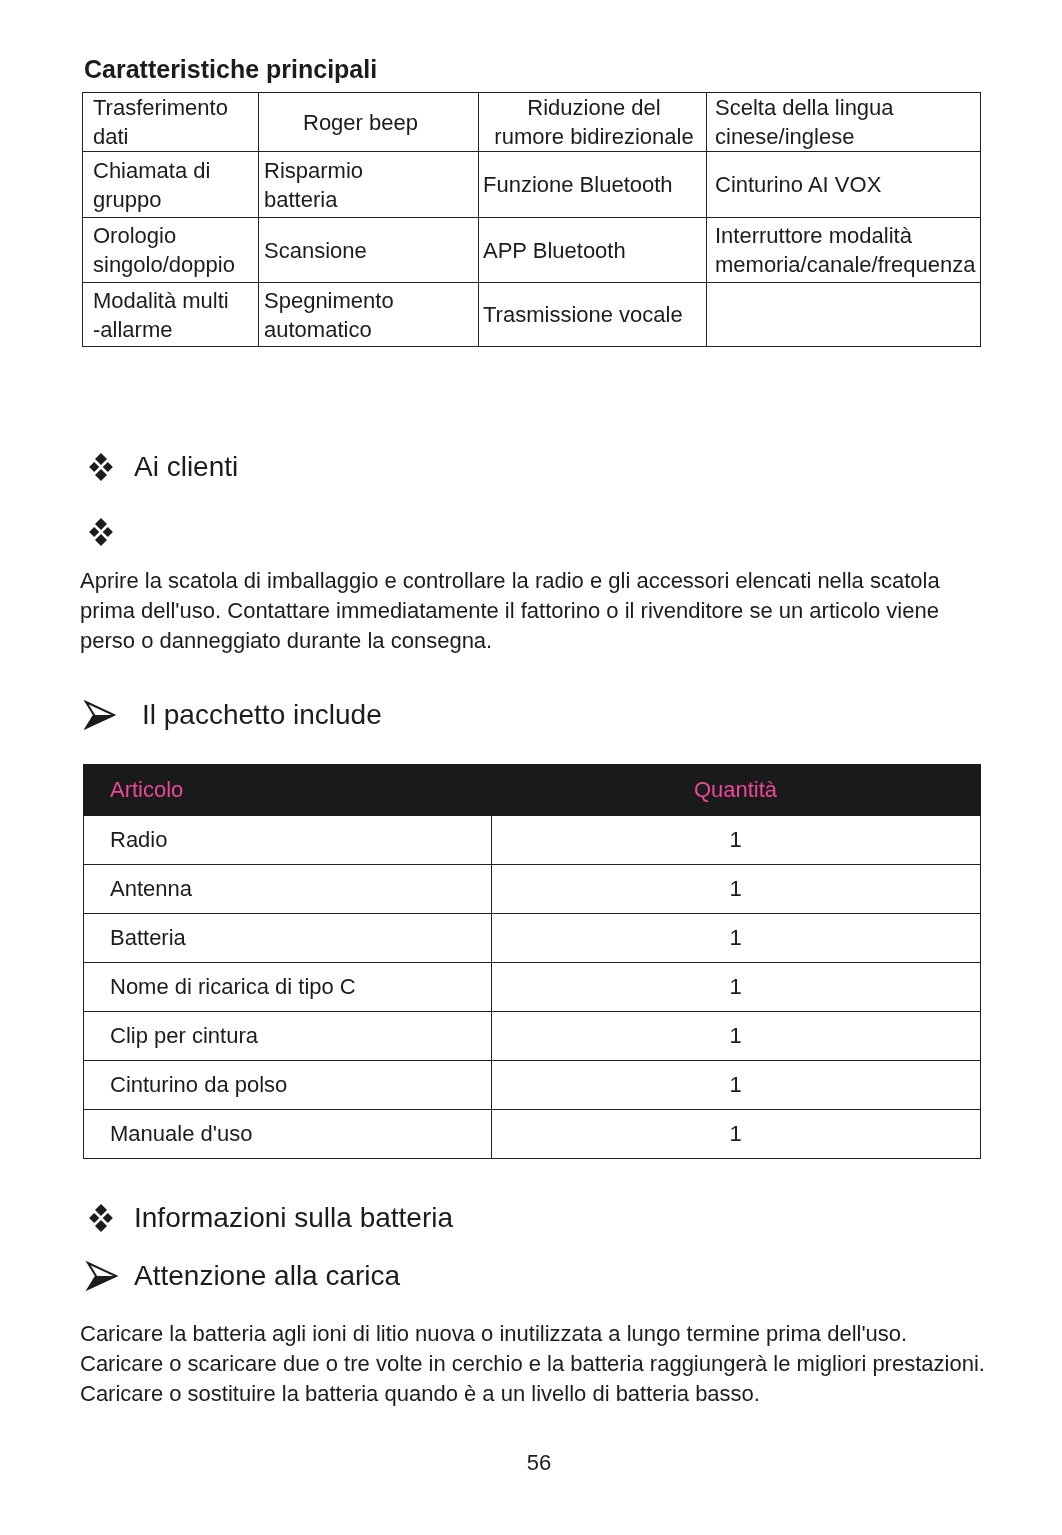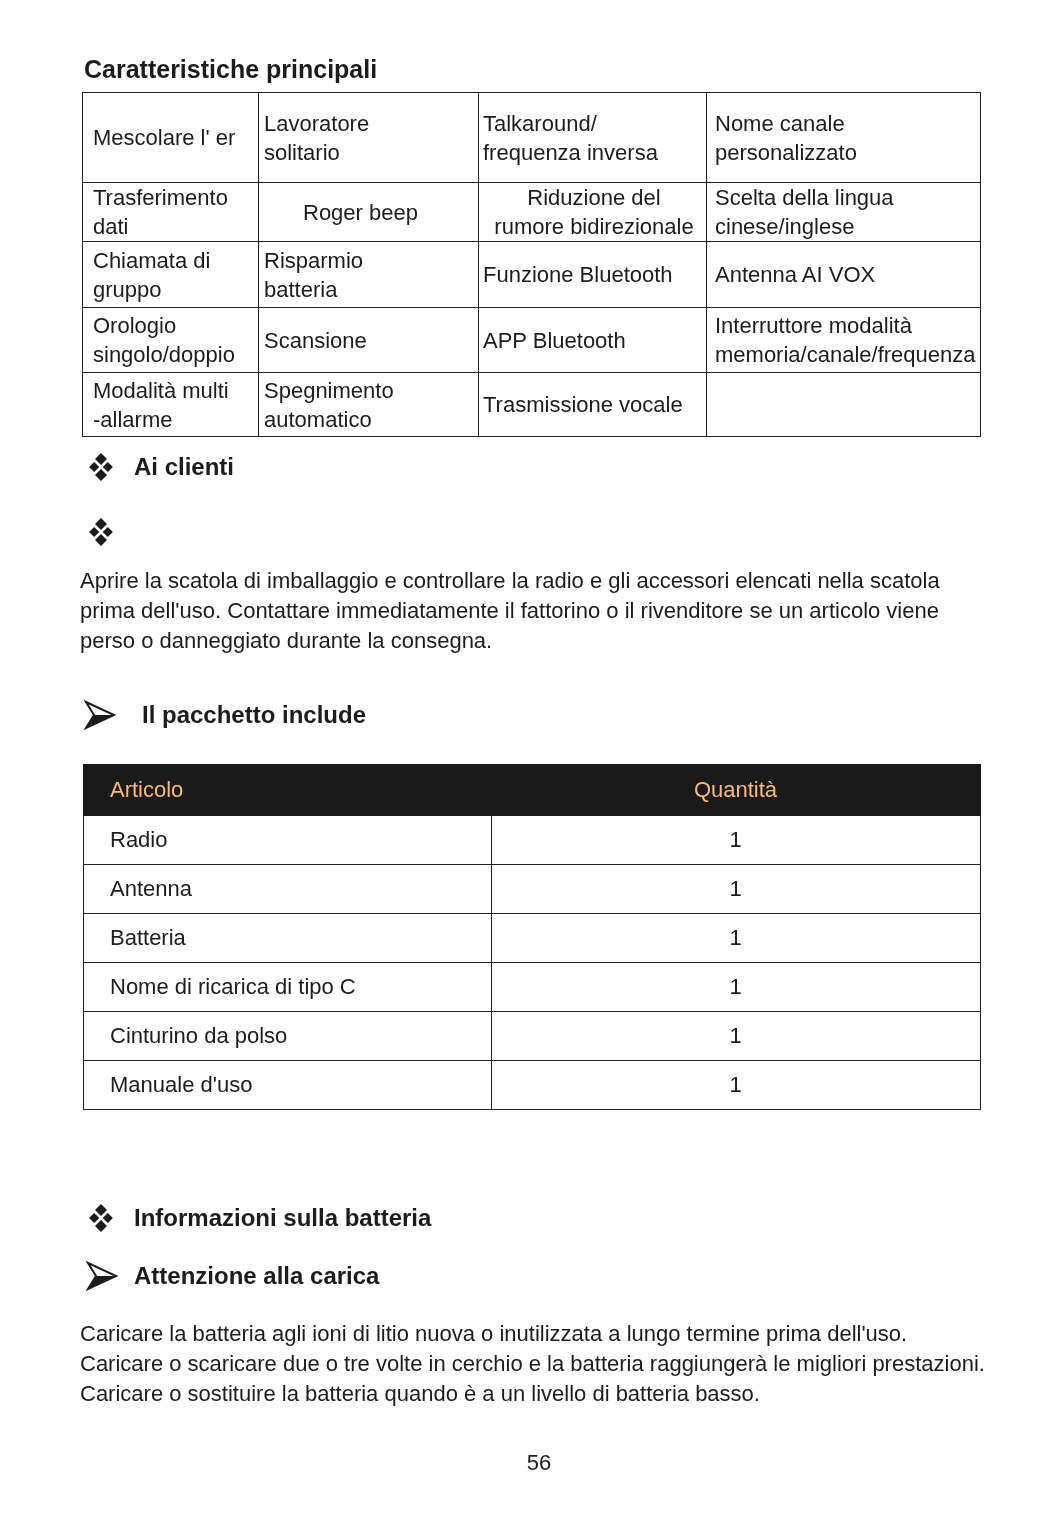--- a/index.html
+++ b/index.html
@@ -4,62 +4,53 @@
 <style>
   html, body { margin:0; padding:0; background:#ffffff; }
   body { width:1062px; height:1535px; position:relative; font-family:"Liberation Sans", sans-serif; color:#1c1c1c; overflow:hidden; }
   .h1 { position:absolute; left:84px; top:55px; font-size:25px; font-weight:bold; }
   table.feat { position:absolute; left:82px; top:92px; border-collapse:collapse; width:899px; }
   table.feat td { border:1.5px solid #222; font-size:22px; line-height:29px; padding:0 1px 0 10px; vertical-align:middle; }
   table.feat td.c0 { width:164px; }
   table.feat td.c1 { width:174px; padding-left:5px; }
   table.feat td.c2 { width:222px; padding-left:4px; }
   table.feat td.c3 { padding-left:8px; }
-  .sec { position:absolute; left:84px; font-size:24px; font-weight:bold; display:flex; align-items:center;text-align:center; }
+  .sec { position:absolute; left:84px; font-size:28px; font-weight:normal; display:flex; align-items:center;text-align:center; }
   .sec .ic { width:34px; height:34px; margin-right:16px; display:inline-block; }
   .para { position:absolute; left:80px; width:910px; font-size:22px; line-height:30px; }
   table.pkg { position:absolute; left:83px; top:764px; border-collapse:collapse; width:898px; }
-  table.pkg th { background:#1a1a1a; color:#fdba74; font-weight:normal; font-size:22px; height:48px; text-align:left; padding-left:26px; border:1.5px solid #1a1a1a; }
+  table.pkg th { background:#1a1a1a; color:#ec4899; font-weight:normal; font-size:22px; height:48px; text-align:left; padding-left:26px; border:1.5px solid #1a1a1a; }
   table.pkg th.q { text-align:center; padding-left:0; }
   table.pkg td { border:1.5px solid #222; height:46px; font-size:22px; padding-left:26px; }
   table.pkg td.q { text-align:center; padding-left:0; width:487px; }
   .pageno { position:absolute; left:0; width:1078px; top:1450px; text-align:center; font-size:22px; }
 </style>
 </head>
 <body>
 
 <div class="h1">Caratteristiche principali</div>
 
 <table class="feat">
   <tbody id="feat-body">
-      <tr style="height: 90px;">
-        <td class="c0" style="white-space: pre-line;">Mescolare l' er</td>
-        <td class="c1" style="white-space: pre-line;">Lavoratore
-solitario</td>
-        <td class="c2" style="white-space: pre-line;">Talkaround/
-frequenza inversa</td>
-        <td class="c3" style="white-space: pre-line;">Nome canale
-personalizzato</td>
-      </tr>
       <tr style="height: 57px;">
         <td class="c0" style="white-space: pre-line;">Trasferimento
 dati</td>
         <td class="c1" style="white-space: pre-line; padding-left: 44px;">Roger beep</td>
         <td class="c2" style="white-space: pre-line; text-align: center;">Riduzione del
 rumore bidirezionale</td>
         <td class="c3" style="white-space: pre-line;">Scelta della lingua
 cinese/inglese</td>
       </tr>
       <tr style="height: 66px; padding-left: 46px;">
         <td class="c0" style="white-space: pre-line;">Chiamata di
 gruppo</td>
         <td class="c1" style="white-space: pre-line;">Risparmio
 batteria</td>
         <td class="c2" style="white-space: pre-line;">Funzione Bluetooth</td>
-        <td class="c3" style="white-space: pre-line;">Antenna AI VOX</td>
+        <td class="c3" style="white-space: pre-line;">Cinturino AI VOX</td>
       </tr>
       <tr style="height: 65px;">
         <td class="c0" style="white-space: pre-line;">Orologio
 singolo/doppio</td>
         <td class="c1" style="white-space: pre-line;">Scansione</td>
         <td class="c2" style="white-space: pre-line;">APP Bluetooth</td>
         <td class="c3" style="white-space: pre-line; margin-top: 14px;">Interruttore modalità
 memoria/canale/frequenza</td>
       </tr>
       <tr style="height: 64px;">
@@ -130,20 +121,24 @@
       </tr>
       <tr>
         <td>Batteria</td>
         <td class="q">1</td>
       </tr>
       <tr>
         <td>Nome di ricarica di tipo C</td>
         <td class="q">1</td>
       </tr>
       <tr>
+        <td>Clip per cintura</td>
+        <td class="q">1</td>
+      </tr>
+      <tr>
         <td>Cinturino da polso</td>
         <td class="q">1</td>
       </tr>
       <tr>
         <td>Manuale d'uso</td>
         <td class="q">1</td>
       </tr>
     </tbody>
 </table>
 

